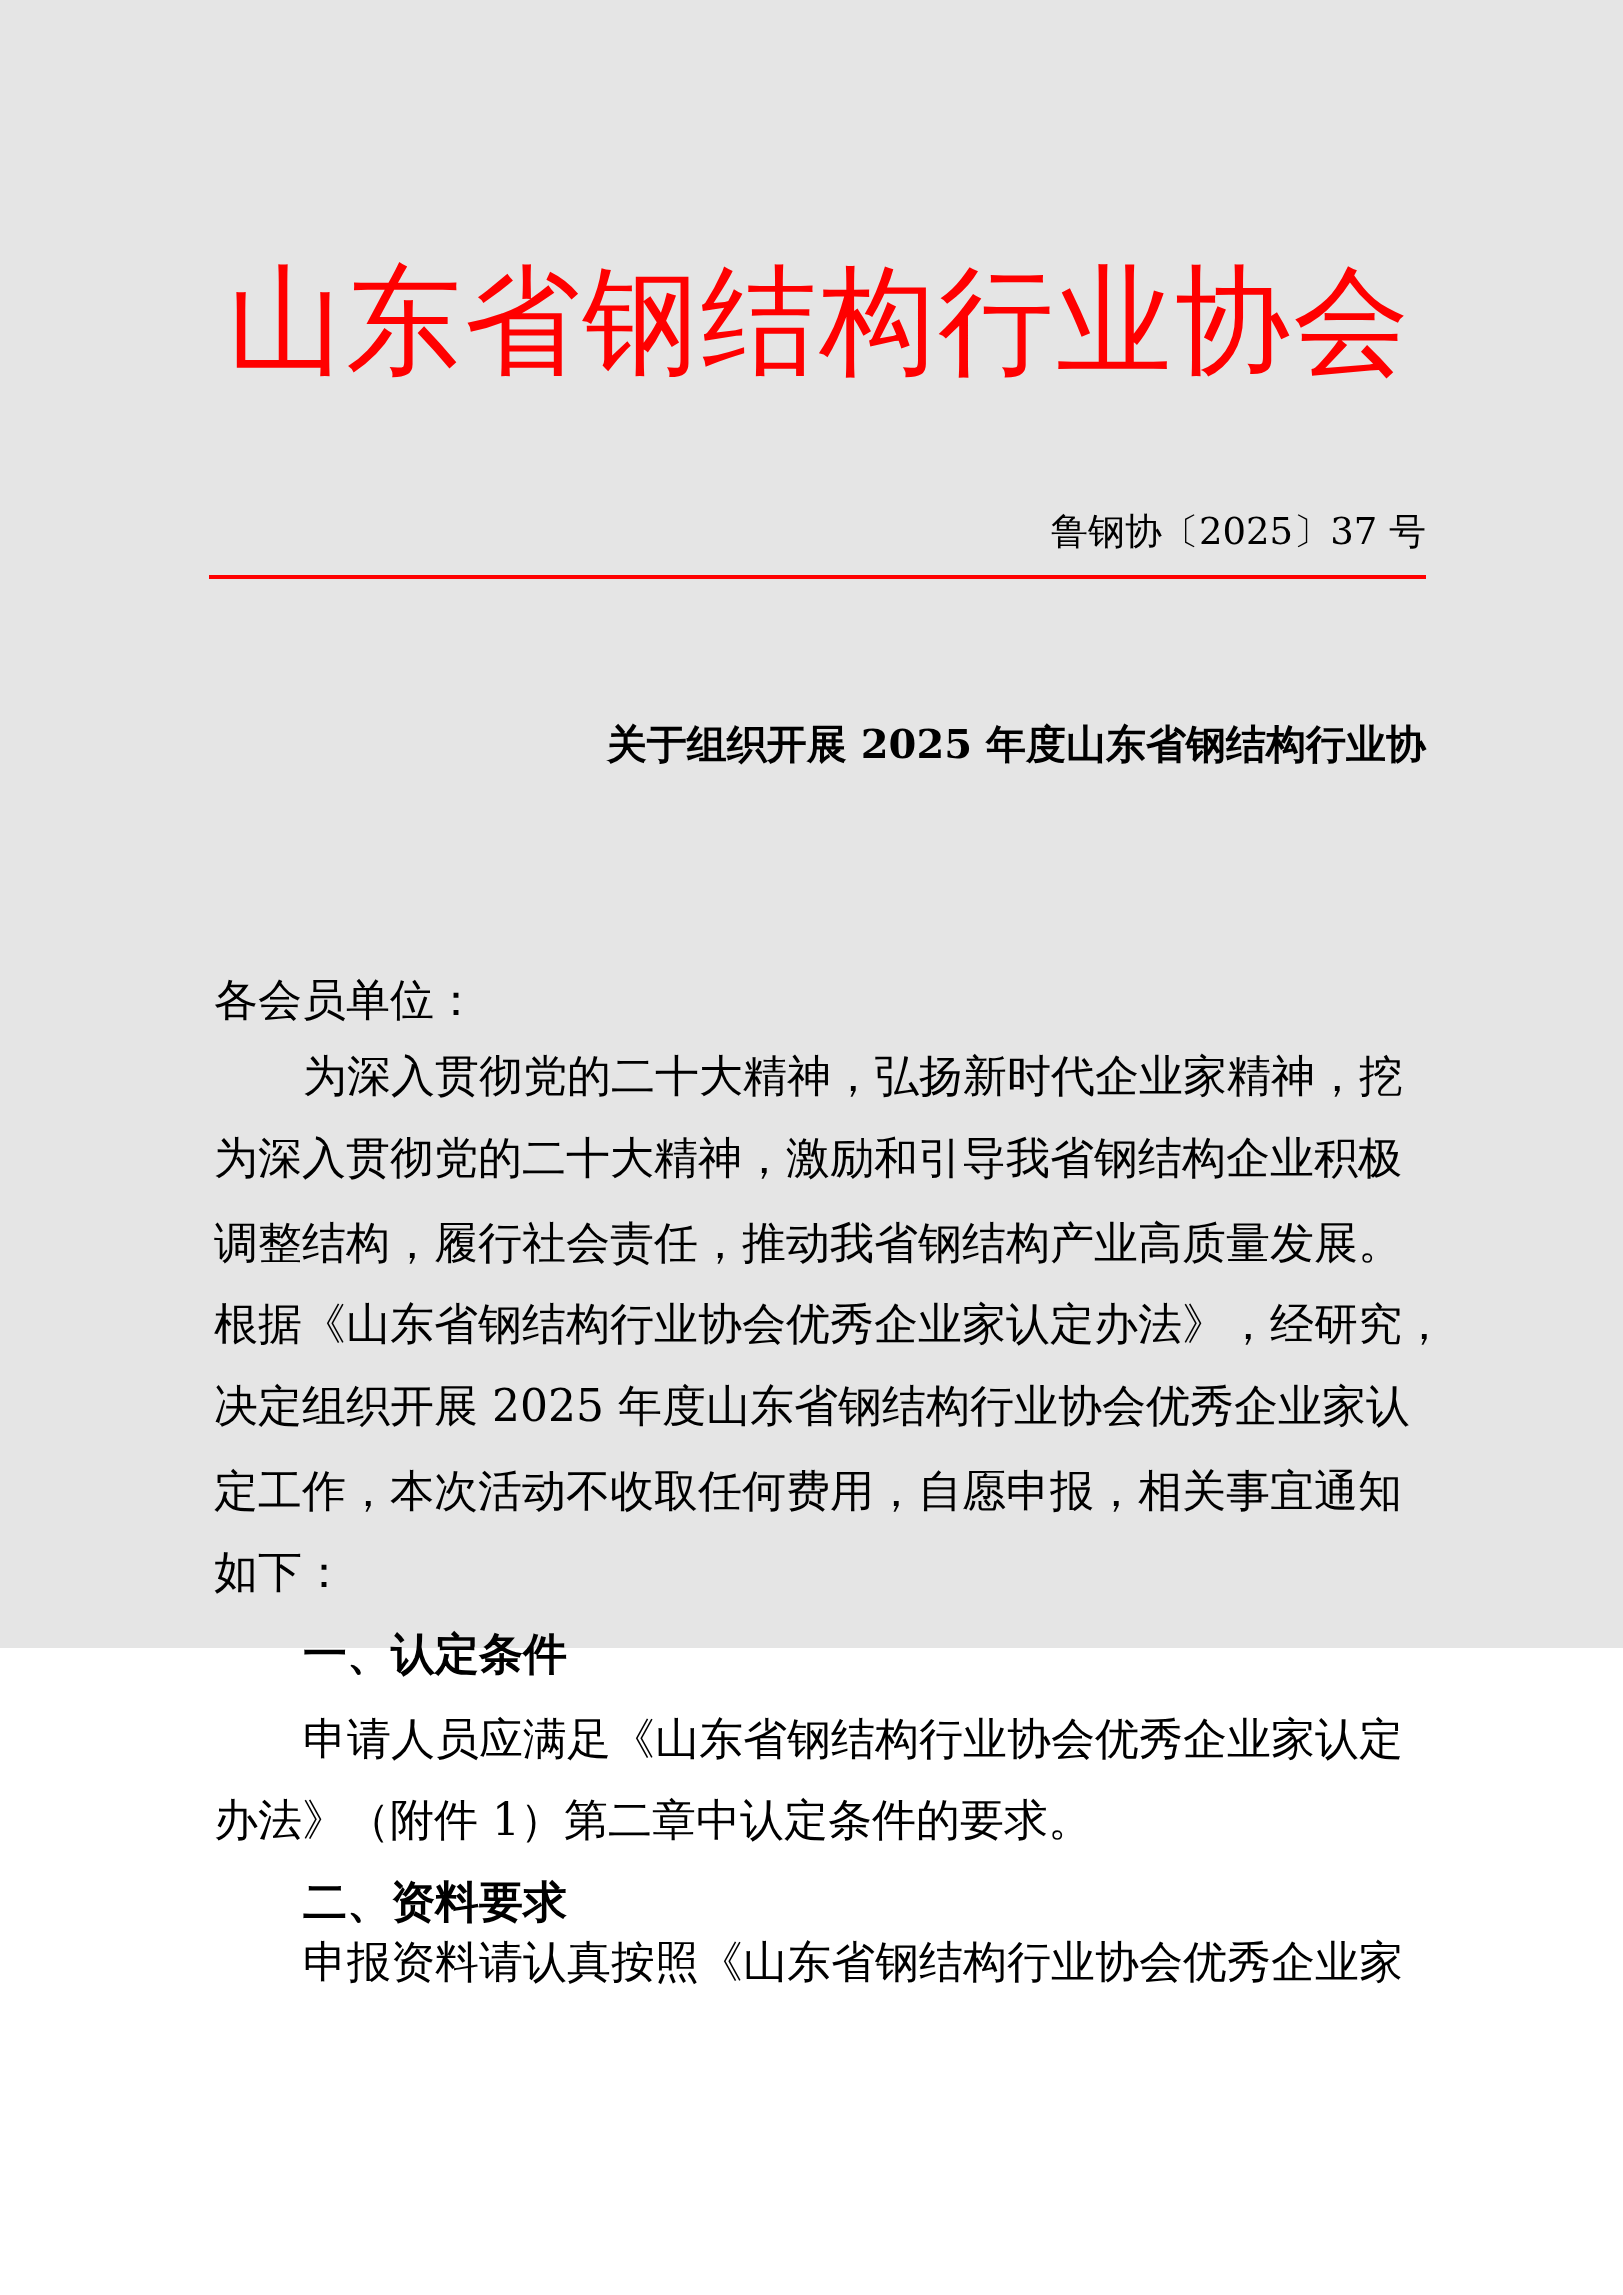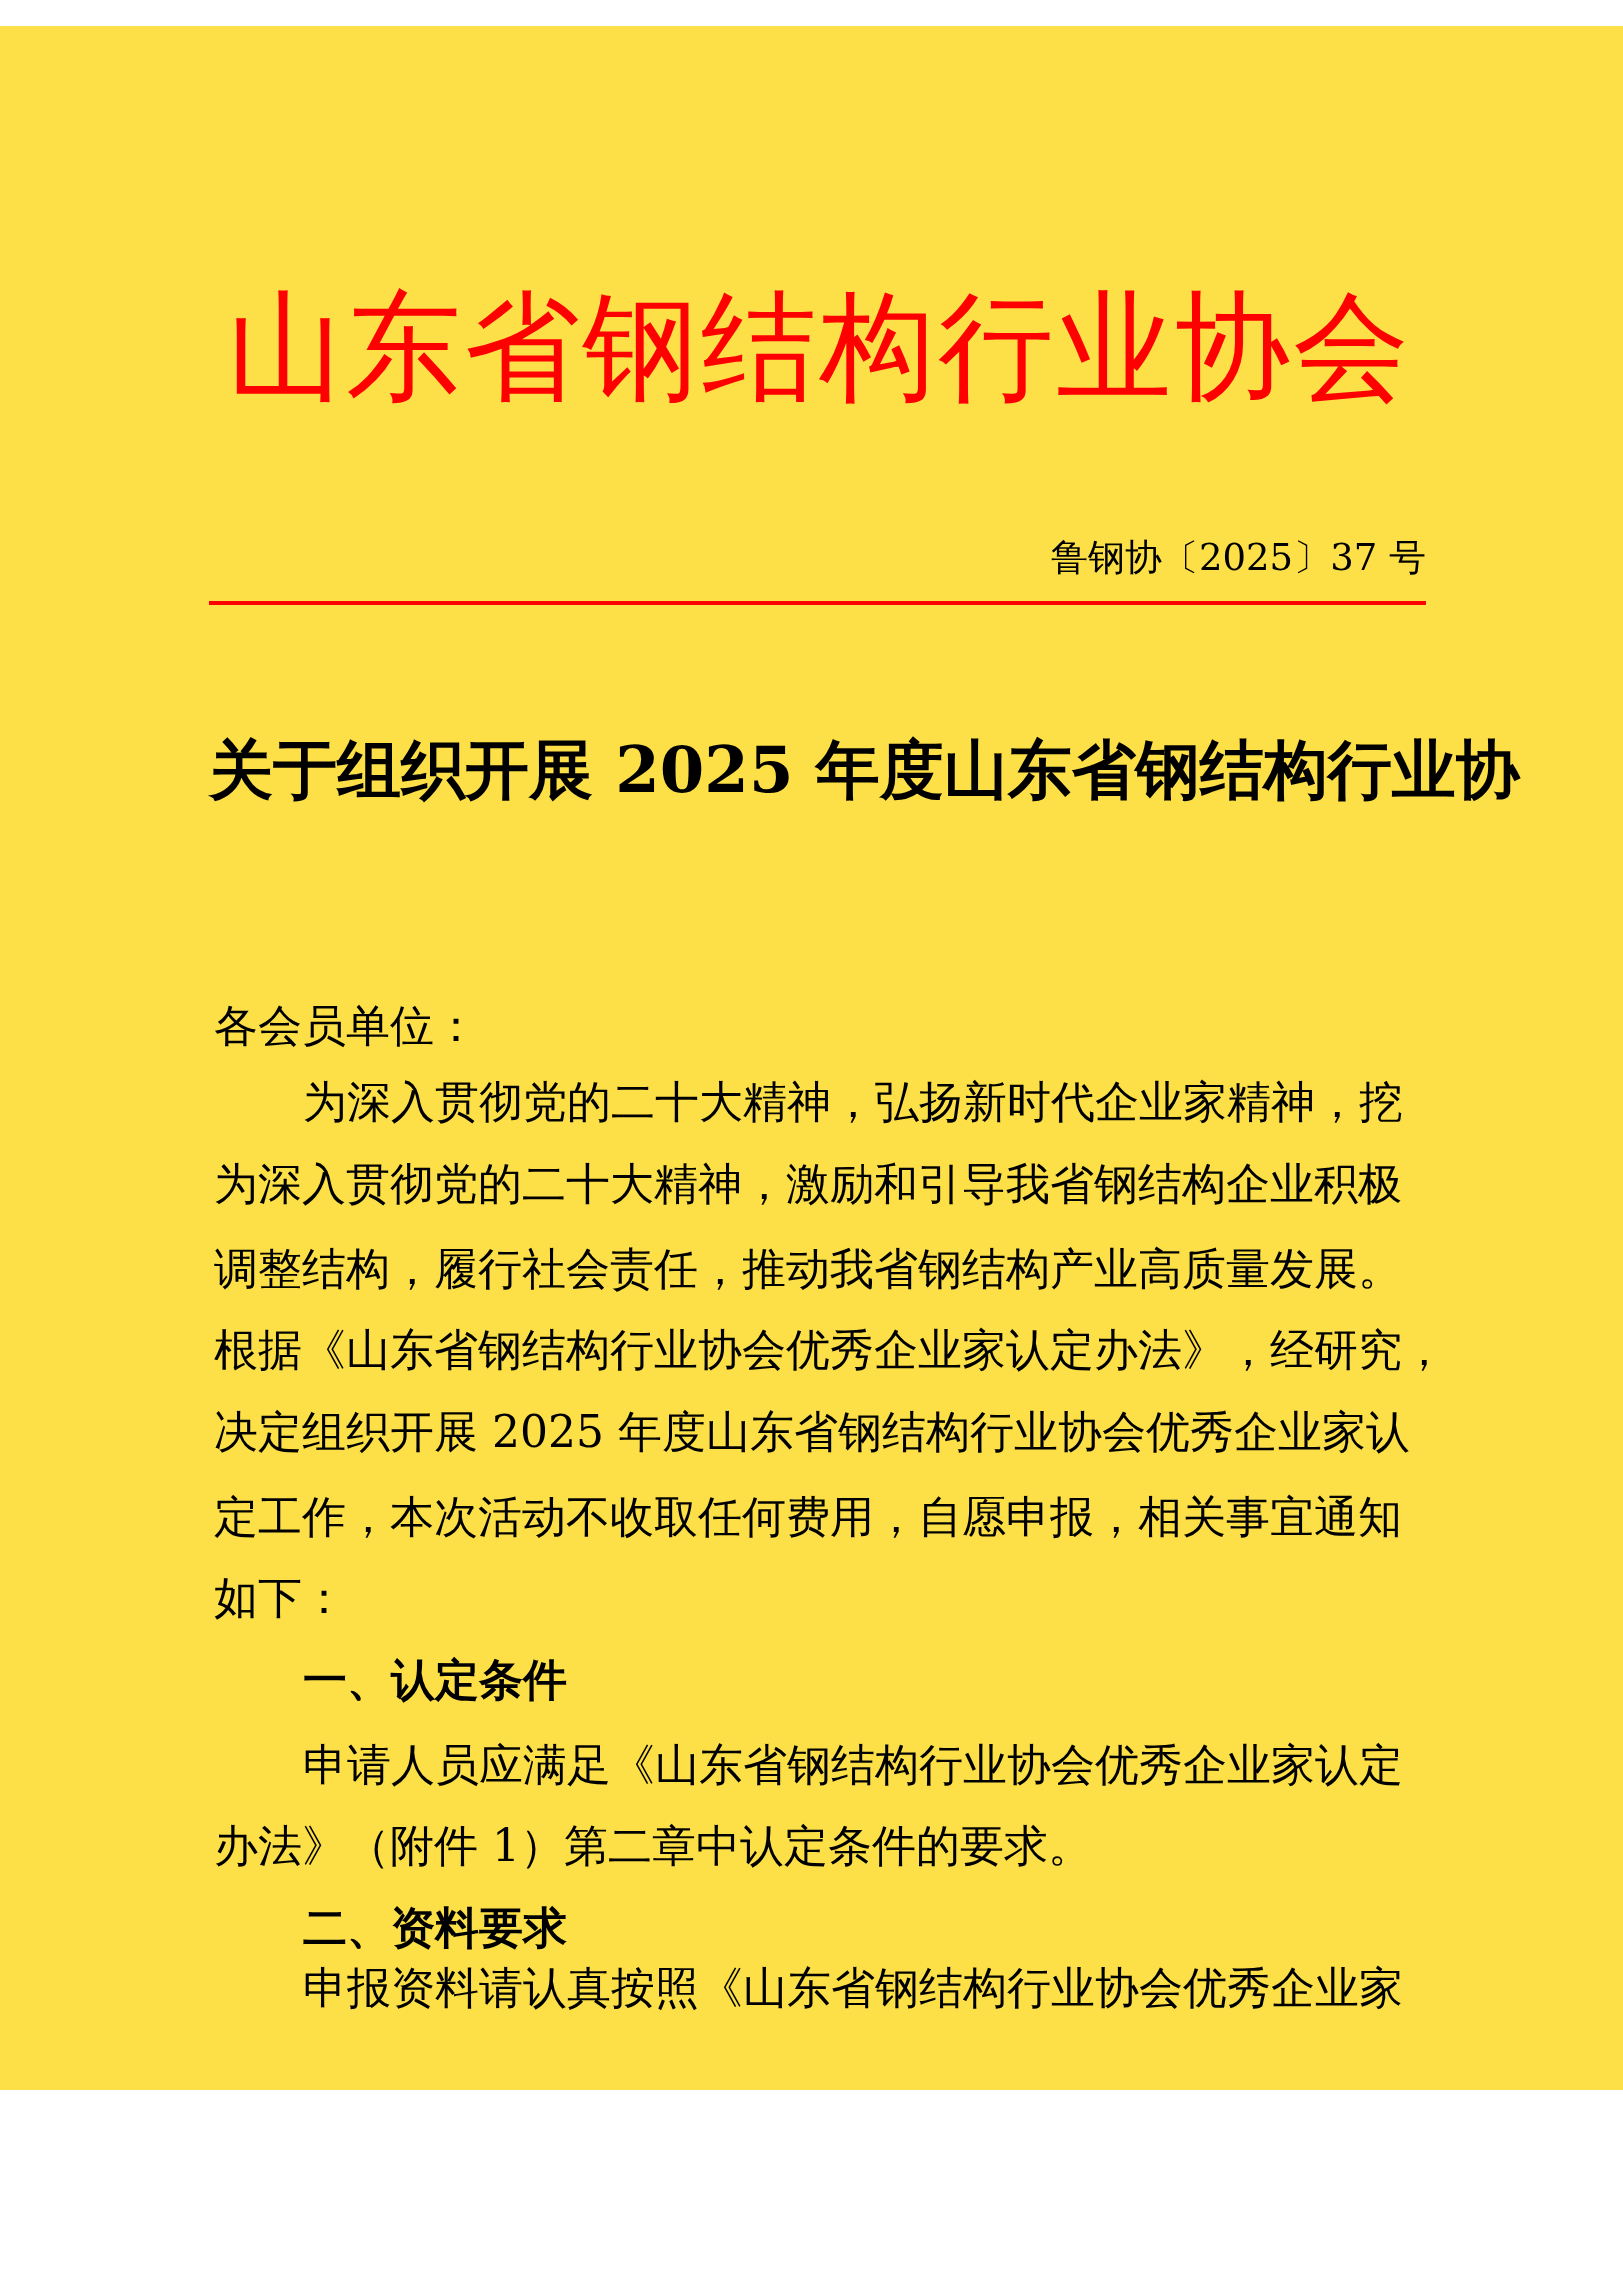--- a/index.html
+++ b/index.html
@@ -12,23 +12,22 @@
       height: 2295px;
       position: relative;
       overflow: hidden;
       font-family: "DejaVu Serif", "Liberation Serif", serif;
       color: #000000;
     }
     .page {
       position: absolute;
       left: 0; top: 0;
       width: 1623px;
-      height: 2064px;
-      background: #fde047;
-      margin-top: 26px;
+      height: 1648px;
+      background: #e5e5e5;
     }
     .masthead {
       position: absolute;
       left: 209px;
       width: 1217px;
       top: 245px;
       height: 153px;
       text-align: center;
       color: #ff0000;
       font-family: "DejaVu Sans", "Liberation Sans", sans-serif;
@@ -57,24 +56,24 @@
       top: 575px;
       width: 1217px;
       height: 4.1px;
       background: #ff0000;
     }
     .title {
       position: absolute;
       left: 209px;
       width: 1217px;
       top: 700px;
-      text-align: left;
+      text-align: right;
       font-family: "DejaVu Serif", "Liberation Serif", serif;
       font-weight: bold;
-      font-size: 64px;
+      font-size: 40px;
       line-height: 87px;
     }
     .title .line { display: block; white-space: nowrap; }
     .line-abs {
       position: absolute;
       left: 214px;
       font-family: "DejaVu Serif", "Liberation Serif", serif;
       font-size: 44px;
       line-height: 61px;
       height: 61px;

